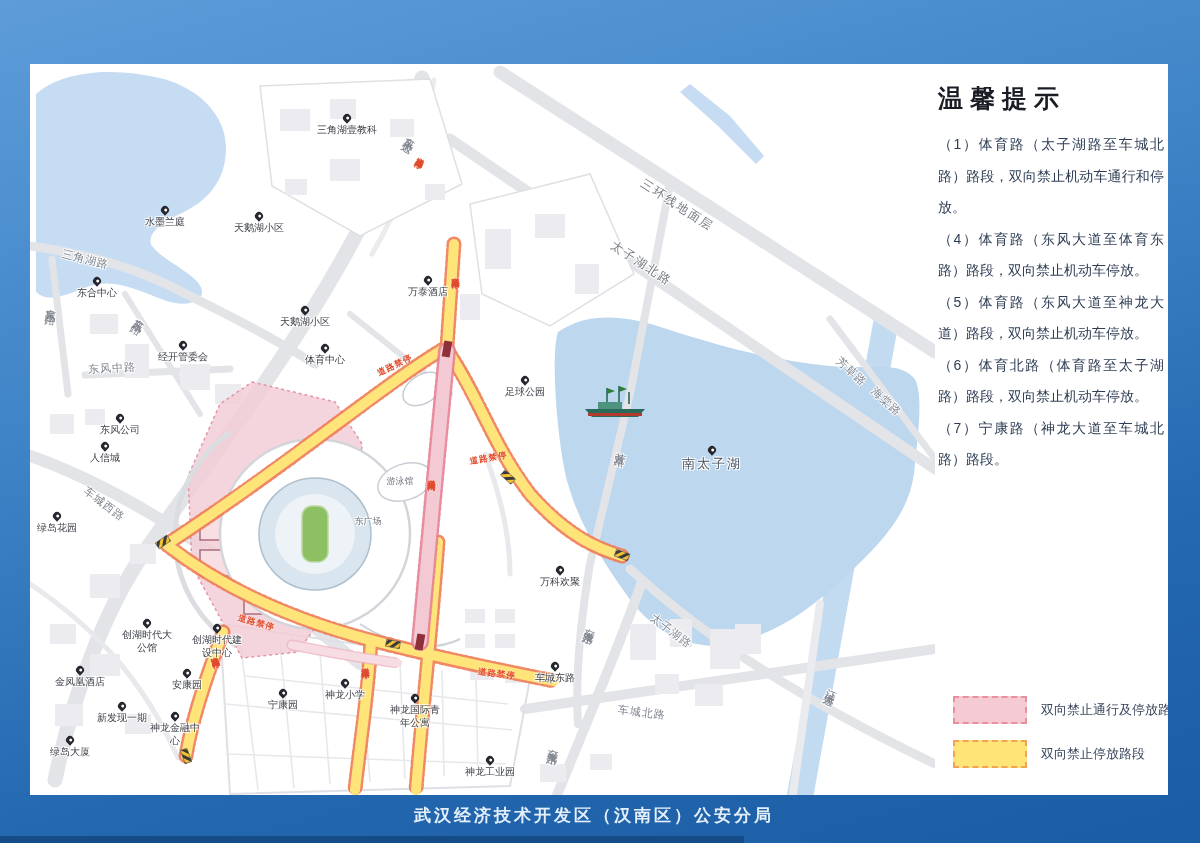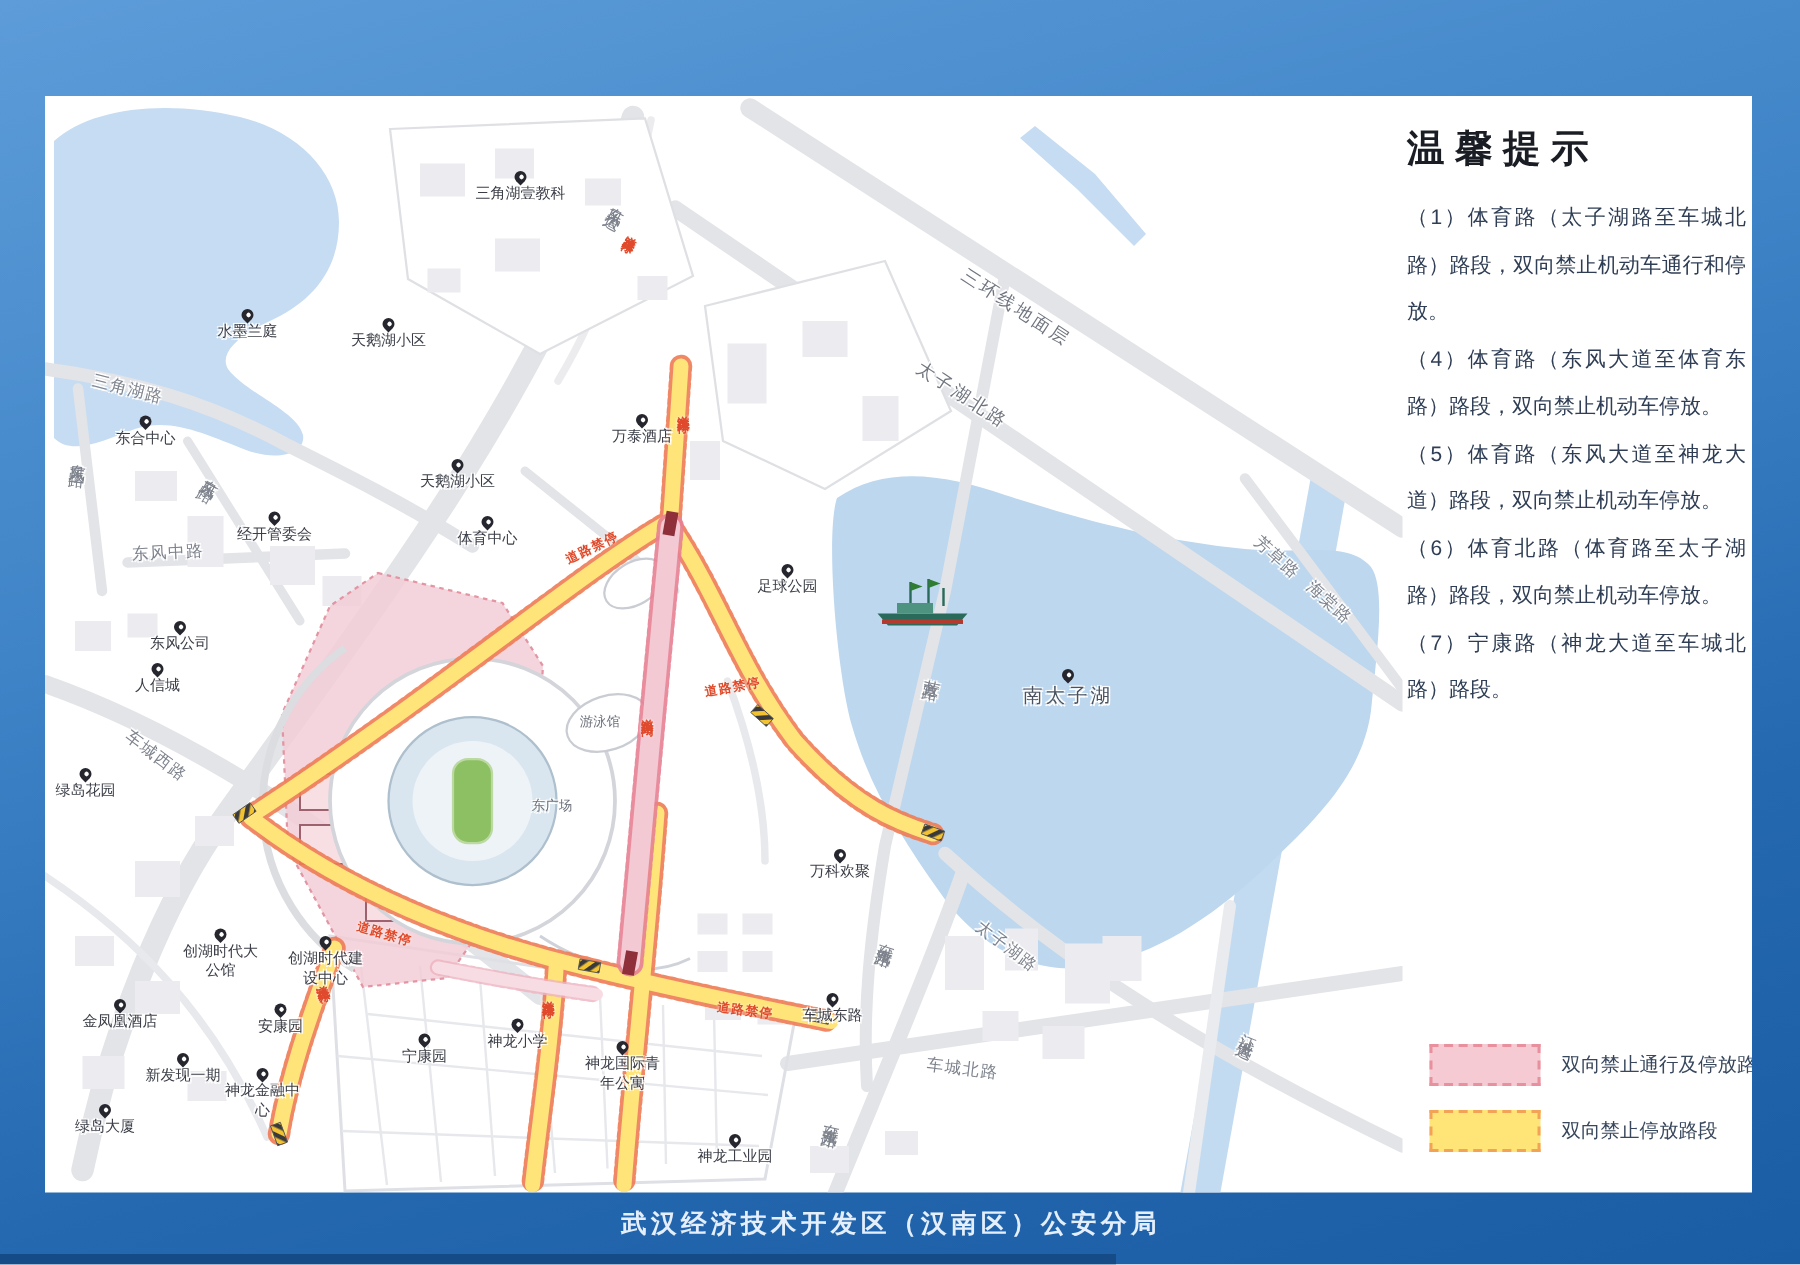--- a/index.html
+++ b/index.html
@@ -345,21 +345,21 @@
     <div class="poi" style="left:187px;top:560px">
         <span class="pin"></span>
         <span class="poi-label wide">创湖时代建设中心</span>
       </div>
     <div class="poi" style="left:682px;top:382px">
         <span class="pin"></span>
         <span class="poi-label big">南太子湖</span>
       </div>
 
     <div class="fl" style="left:370px;top:412px">游泳馆</div>
-    <div class="fl" style="left:338px;top:468px">东广场</div>
+    <div class="fl" style="left:338px;top:452px">东广场</div>
   </div>
 
   <div class="panel">
     <div class="panel-title">温馨提示</div>
     <div class="panel-body">
       <p class="tip-item">（1）体育路（太子湖路至车城北路）路段，双向禁止机动车通行和停放。</p>
       <p class="tip-item">（4）体育路（东风大道至体育东路）路段，双向禁止机动车停放。</p>
       <p class="tip-item">（5）体育路（东风大道至神龙大道）路段，双向禁止机动车停放。</p>
       <p class="tip-item">（6）体育北路（体育路至太子湖路）路段，双向禁止机动车停放。</p>
       <p class="tip-item">（7）宁康路（神龙大道至车城北路）路段。</p>

